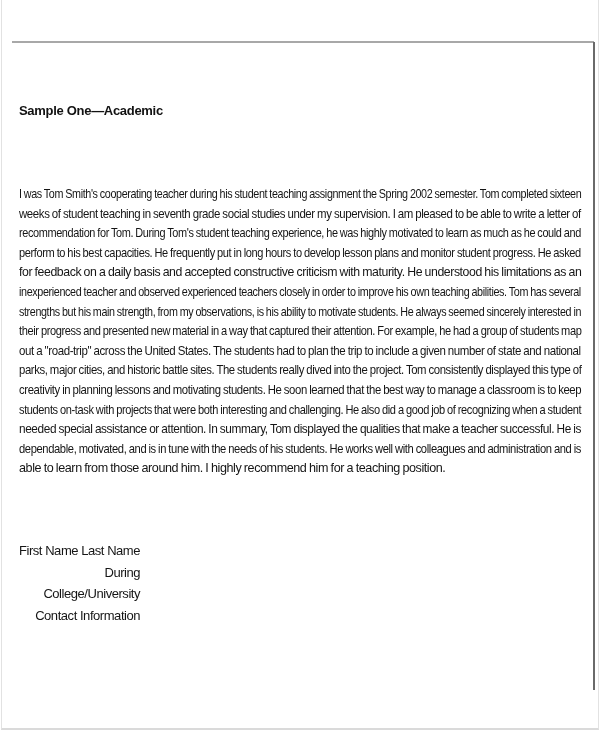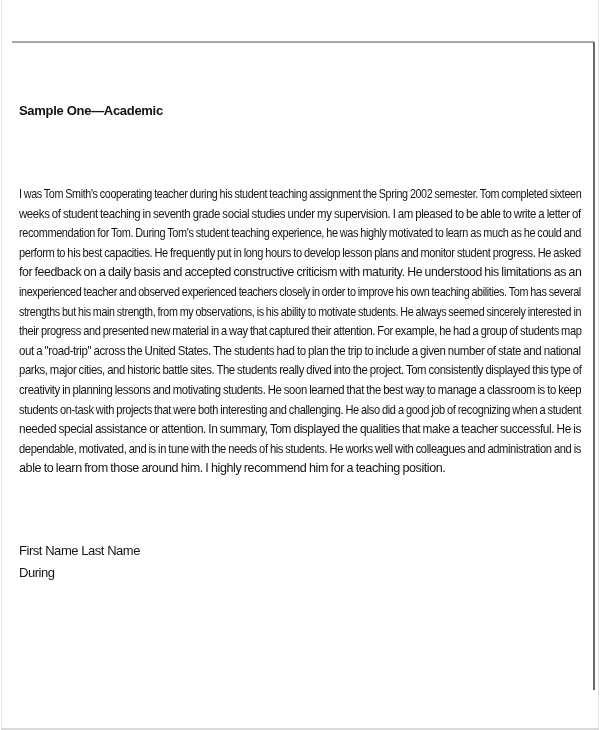--- a/index.html
+++ b/index.html
@@ -75,20 +75,21 @@
     top: 540px;
   }
   .sig-line {
     display: block;
     height: 21.5px;
     line-height: 21.5px;
     font-size: 13px;
     letter-spacing: -0.45px;
     white-space: nowrap;
     color: #151515;
+    text-align: right;
   }
 </style>
 </head>
 <body>
 
 <div class="page-frame"></div>
 <div class="top-rule"></div>
 <div class="right-rule"></div>
 
 <div class="doc-title">Sample One—Academic</div>
@@ -107,13 +108,15 @@
   <span class="body-line" style="transform: scaleX(0.873);">creativity in planning lessons and motivating students.  He soon learned that the best way to manage a classroom is to keep</span>
   <span class="body-line" style="transform: scaleX(0.85);">students on-task with projects that were both interesting and challenging. He also did a good job of recognizing when a student</span>
   <span class="body-line" style="transform: scaleX(0.911);">needed special assistance or attention. In summary, Tom displayed the qualities that make a teacher successful. He is</span>
   <span class="body-line" style="transform: scaleX(0.861);">dependable, motivated, and is in tune with the needs of his students. He works well with colleagues and administration and is</span>
   <span class="body-line" style="transform: scaleX(0.969);">able to learn from those around him. I highly recommend him for a teaching position.</span>
 </div>
 
 <div class="signature">
   <span class="sig-line">First Name Last Name</span>
   <span class="sig-line">During</span>
+  <span class="sig-line">College/University</span>
+  <span class="sig-line">Contact Information</span>
 </div>
 
 </body></html>

